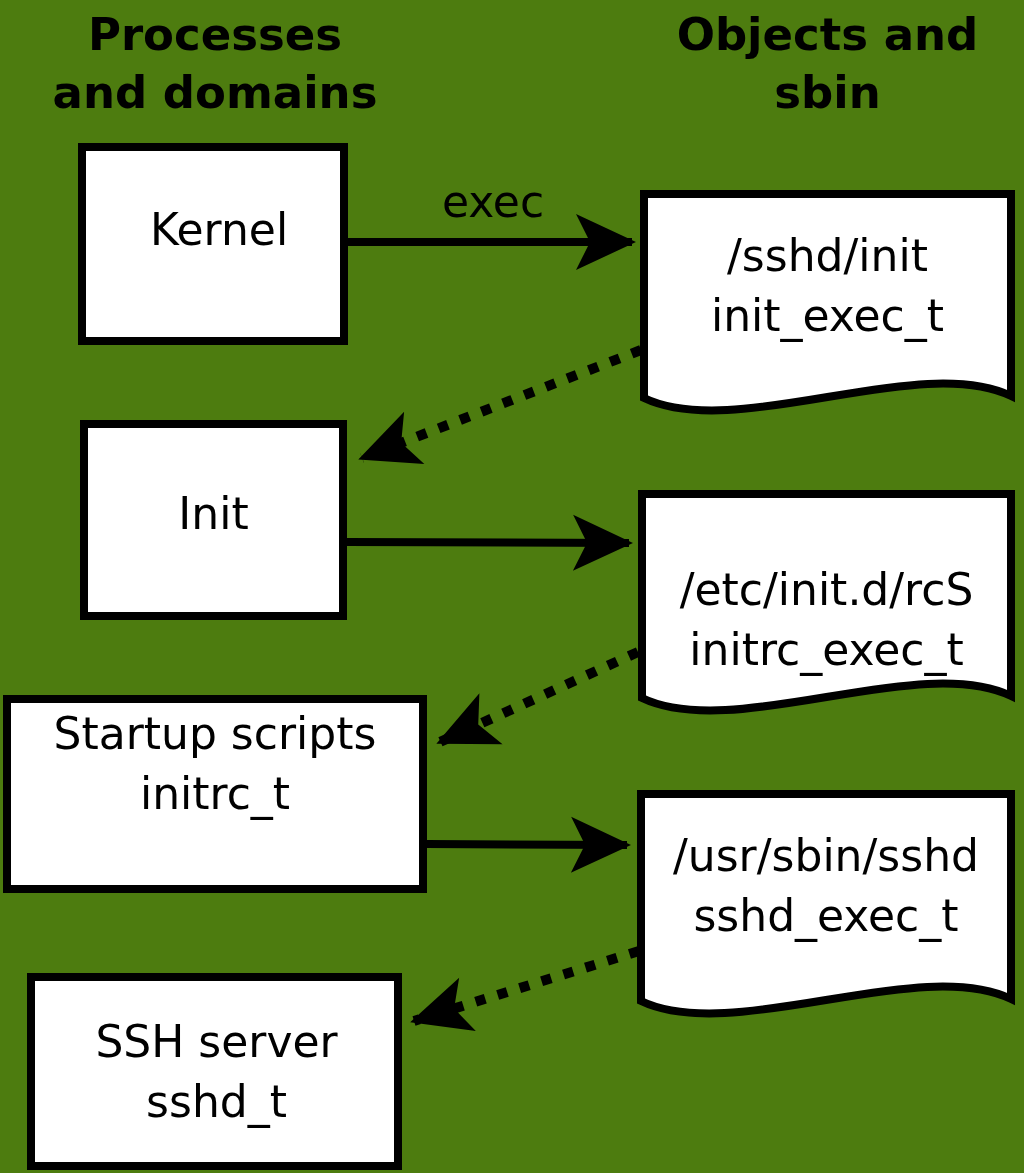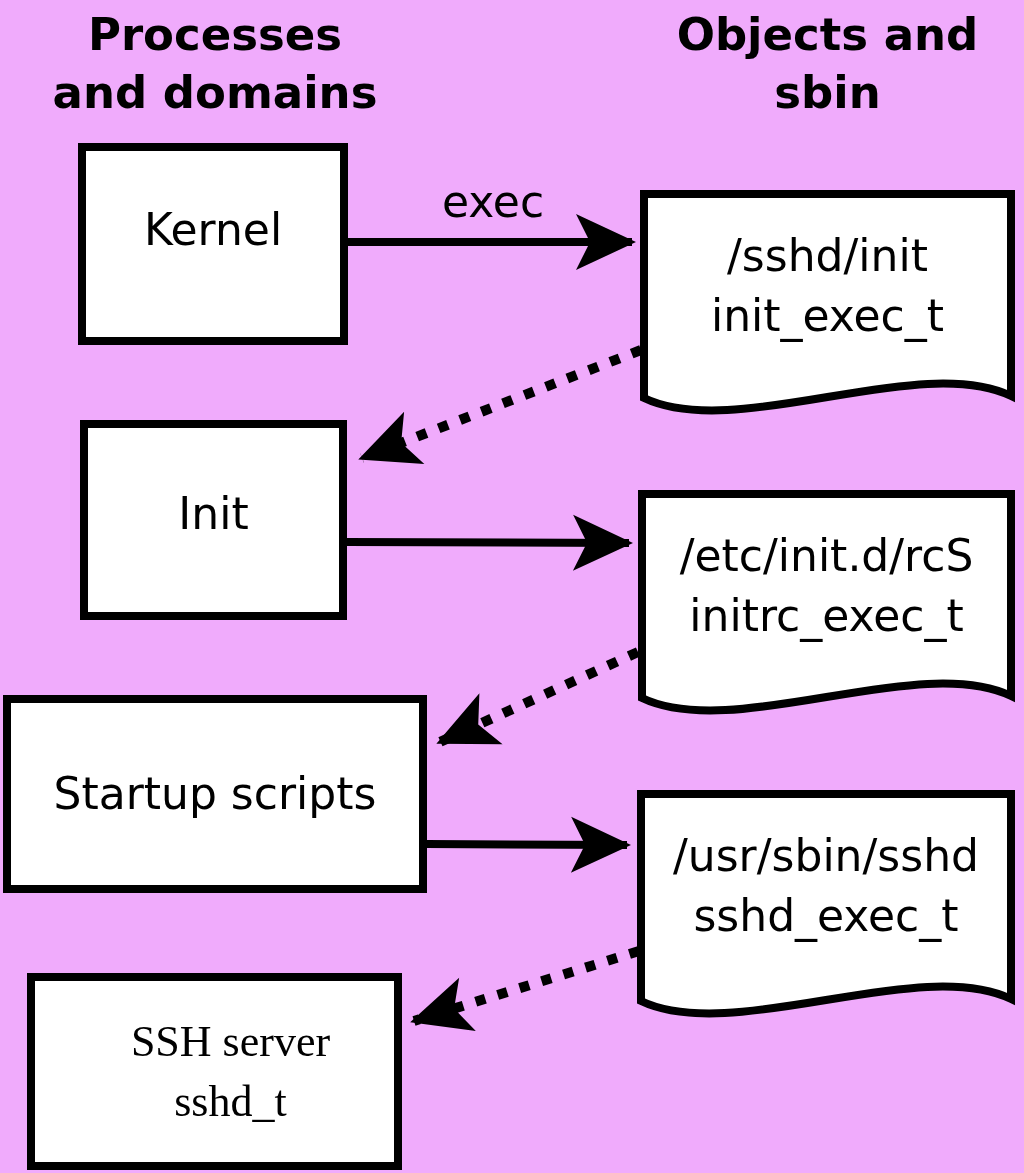--- a/index.html
+++ b/index.html
@@ -1,20 +1,20 @@
 <!DOCTYPE html>
 <html><head>
 <meta charset="utf-8">
 <style>
   html, body { margin: 0; padding: 0; background: #ffffff; }
   .diagram {
     position: relative;
     width: 1024px;
     height: 1173px;
-    background: #f0abfc;
+    background: #4d7c0f;
     color: #000000;
     font-family: "DejaVu Sans", "Liberation Sans", sans-serif;
     overflow: hidden;
   }
   svg.layer {
     position: absolute;
     left: 0; top: 0;
     width: 1024px; height: 1173px;
   }
   .txt {
@@ -73,39 +73,40 @@
 
   <div class="txt hdr" style="left:30px; top:4px; width:370px; height:120px;">
     <span>Processes</span>
     <span>and domains</span>
   </div>
   <div class="txt hdr" style="left:630px; top:4px; width:395px; height:120px;">
     <span>Objects and</span>
     <span>sbin</span>
   </div>
 
-  <div class="txt" style="left:78px; top:143px; width:270px; height:174px;">
+  <div class="txt" style="left:78px; top:143px; width:270px; height:174px;padding-left:6px;">
     <span>Kernel</span>
   </div>
   <div class="txt" style="left:80px; top:414px; width:267px; height:200px;">
     <span>Init</span>
   </div>
-  <div class="txt" style="left:3px; top:695px; width:424px; height:198px;">
+  <div class="txt" style="left:3px; top:665px; width:424px; height:198px;">
     <span>Startup scripts</span>
+    <span>initrc_t</span>
   </div>
-  <div class="txt" style="left:43px; top:973px; width:375px; height:197px;font-family:Liberation Serif, serif;">
+  <div class="txt" style="left:29px; top:973px; width:375px; height:197px;">
     <span>SSH server</span>
     <span>sshd_t</span>
   </div>
 
   <div class="txt" style="left:640px; top:192px; width:375px; height:188px;">
     <span>/sshd/init</span>
     <span>init_exec_t</span>
   </div>
-  <div class="txt" style="left:638px; top:492px; width:377px; height:188px;">
+  <div class="txt" style="left:638px; top:492px; width:377px; height:188px;justify-content:flex-end;">
     <span>/etc/init.d/rcS</span>
     <span>initrc_exec_t</span>
   </div>
   <div class="txt" style="left:637px; top:792px; width:378px; height:188px;text-align:right;">
     <span>/usr/sbin/sshd</span>
     <span>sshd_exec_t</span>
   </div>
 
   <div class="edge-label" style="left:350px; top:178px; width:286px;">exec</div>
 

